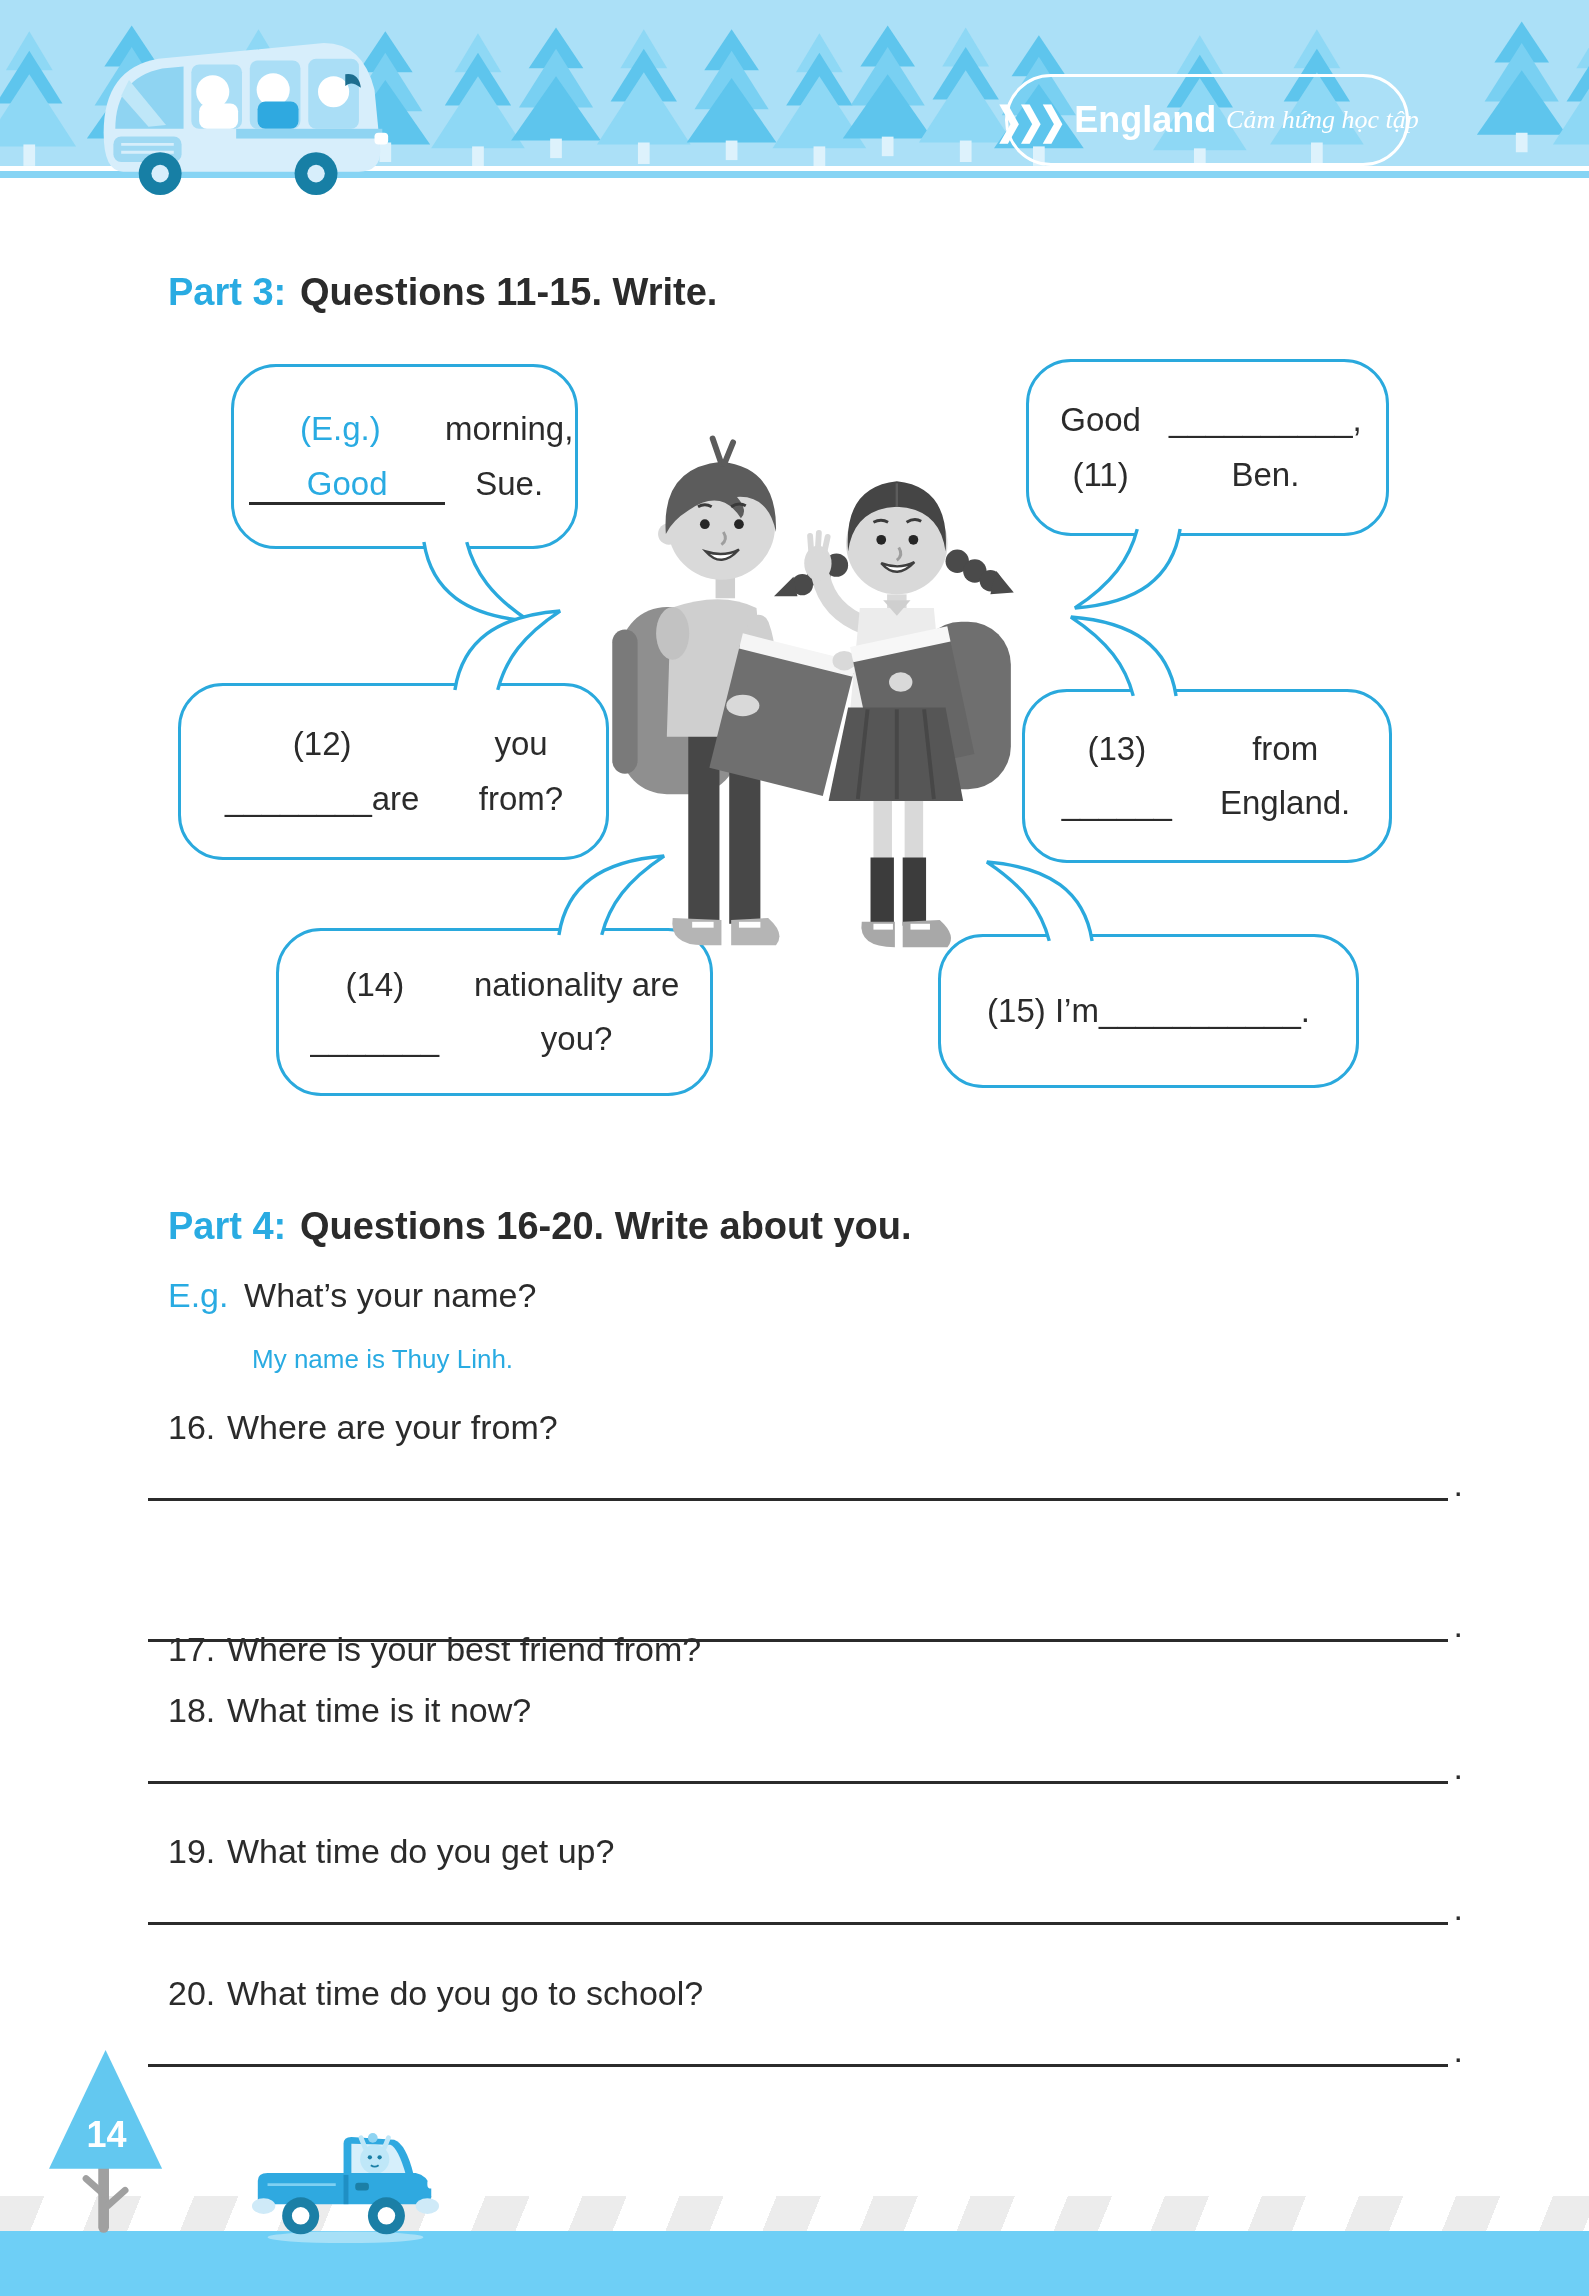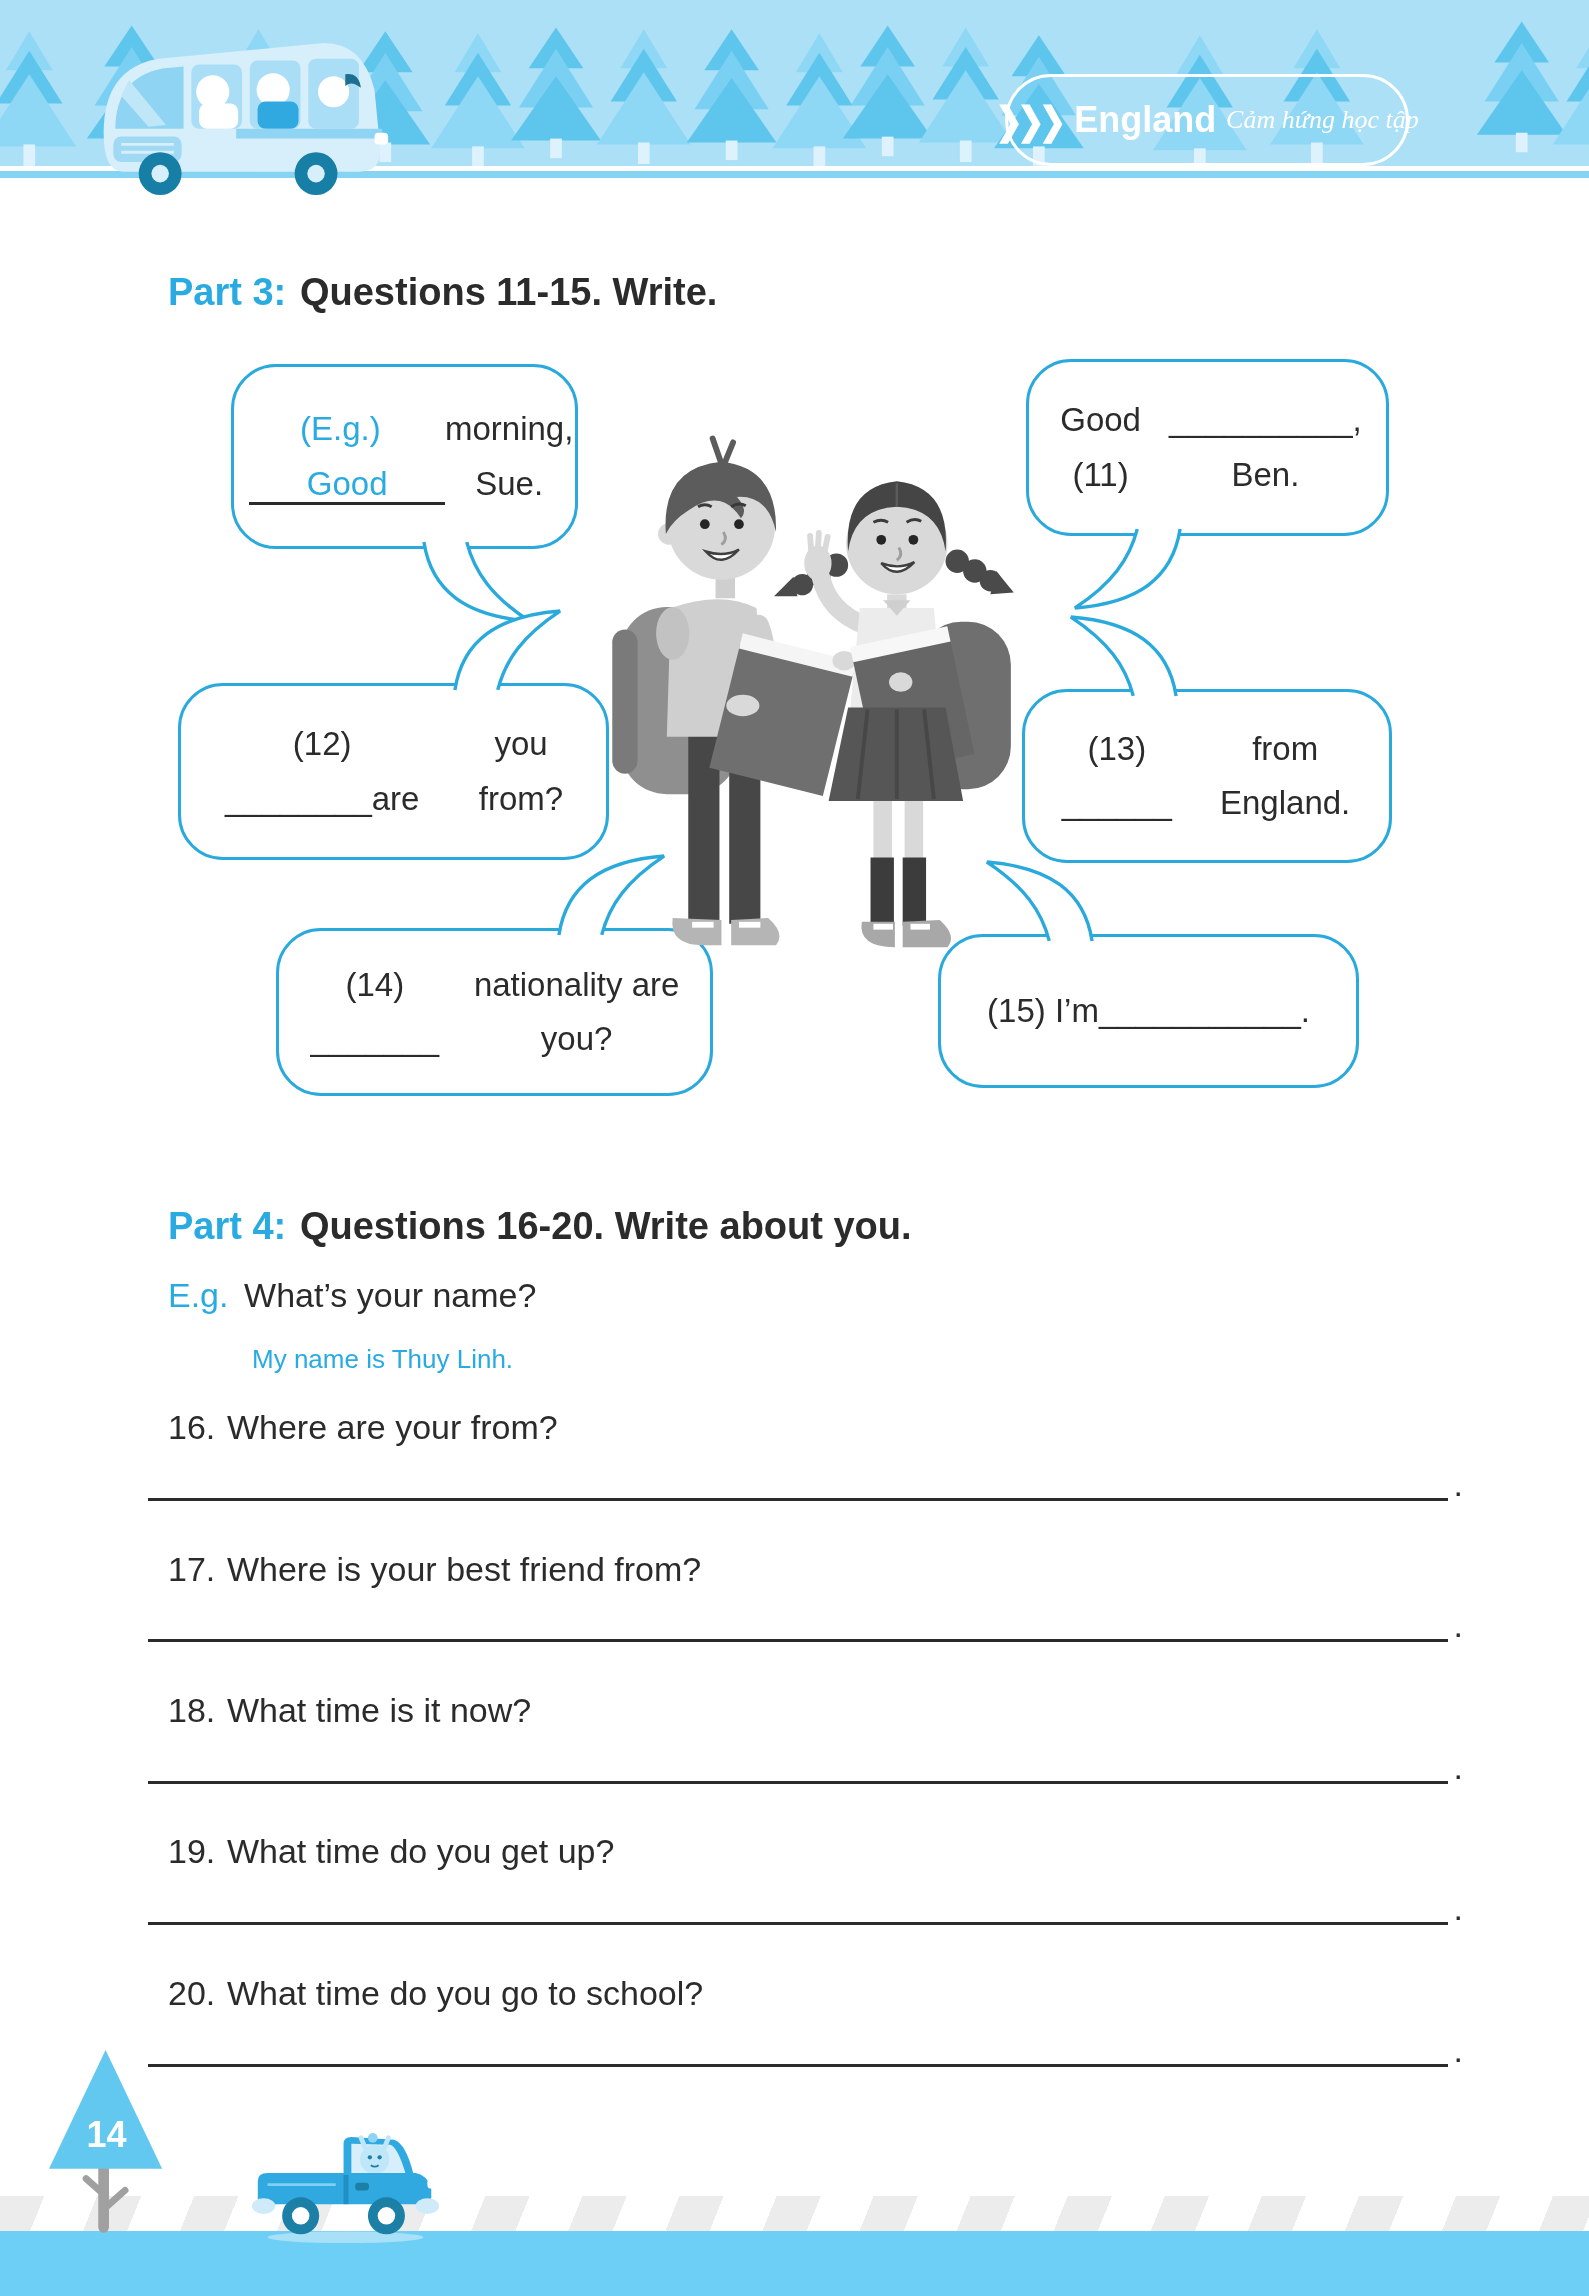--- a/index.html
+++ b/index.html
@@ -46,21 +46,21 @@
   .b-12{left:178px;top:683px;width:431px;height:177px;}
   .b-13{left:1022px;top:689px;width:370px;height:174px;}
   .b-14{left:246px;top:928px;width:437px;height:168px;margin-left:30px;}
   .b-15{left:938px;top:934px;width:421px;height:154px;}
   .kids{position:absolute;left:575px;top:417px;width:439px;height:575px;}
   
   .eg-row{position:absolute;left:168px;top:1276px;font-size:34px;white-space:nowrap;}
   .eg-row .blue{color:#29abe2;margin-right:15.6px;}
   .eg-answer-line{position:absolute;left:252px;top:1344px;font-size:26px;color:#29abe2;white-space:nowrap;}
   .question{position:absolute;left:168px;font-size:34px;white-space:nowrap;}
-  .q16{top:1408px;} .q17{top:1550px;text-align:center;} .q18{top:1691px;} .q19{top:1832px;} .q20{top:1974px;text-align:center;}
+  .q16{top:1408px;} .q17{top:1630px;text-align:center;} .q18{top:1691px;} .q19{top:1832px;} .q20{top:1974px;text-align:center;}
   .question .q-num{margin-right:11.7px;}
   .answer-row{position:absolute;left:148px;width:1315px;display:flex;align-items:flex-end;font-size:34px;}
   .a16{top:1459px;} .a17{top:1600px;} .a18{top:1742px;} .a19{top:1883px;} .a20{top:2025px;}
   .answer-rule{flex:1;height:39px;border-bottom:3.4px solid #2b2b2b;}
   .answer-dot{margin-left:5.9px;line-height:1;}
   
   .crosswalk{
     position:absolute;left:0;top:2196px;width:1590px;height:35px;background:#ffffff;
     background-image:repeating-linear-gradient(112deg,#ececec 0 41px,#ffffff 41px 90px);
   }

